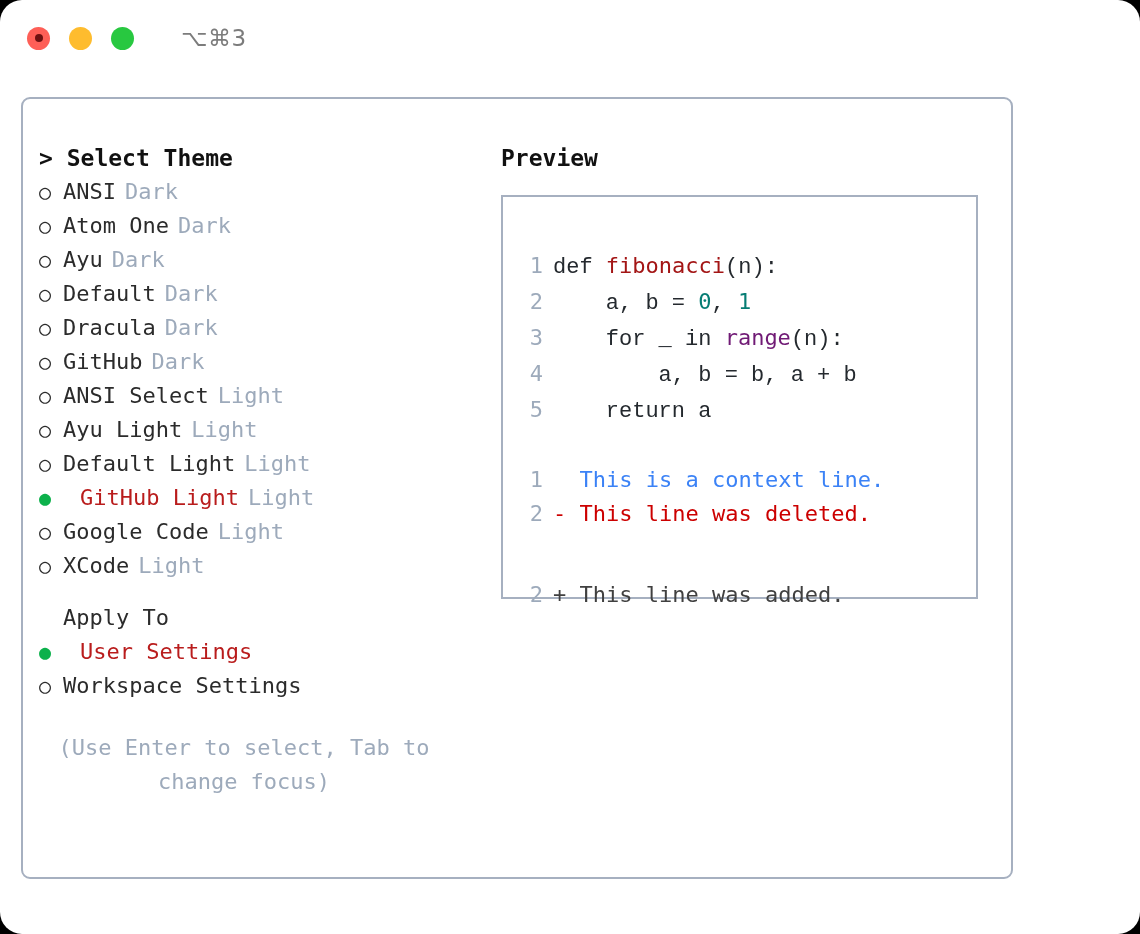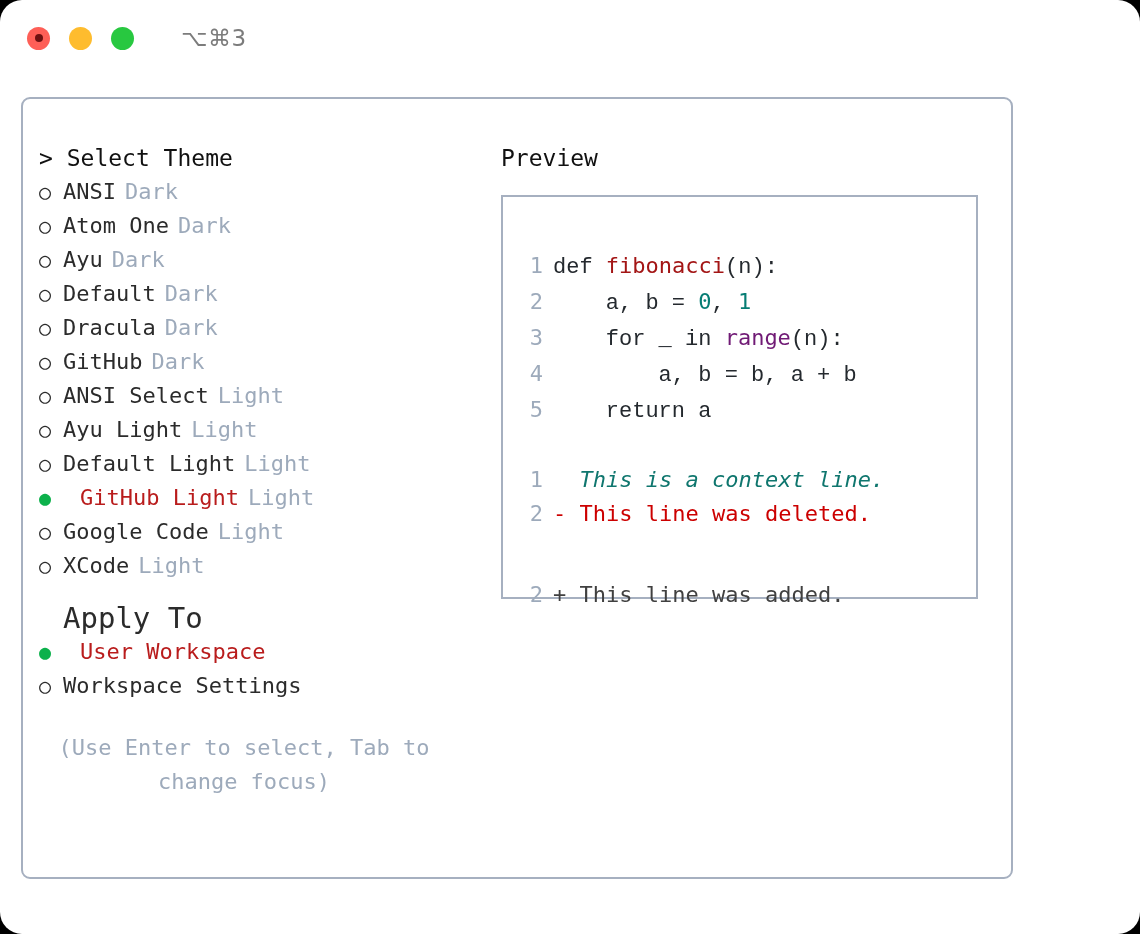--- a/index.html
+++ b/index.html
@@ -93,21 +93,21 @@
   
   .left-col {
     position: absolute;
     left: 16px;
     top: 42px;
     width: 450px;
   }
 
   .section-header {
     font-size: 23px;
-    font-weight: normal;
+    font-weight: bold;
     color: #111111;
     line-height: 34px;
     white-space: pre;
   }
 
   .opt-list { margin: 0; padding: 0; }
 
   .opt-row {
     display: flex;
     align-items: baseline;
@@ -123,21 +123,21 @@
   }
   .opt-marker.selected { color: #0cb14b; }
   .opt-label { color: #2b2b2b; }
   .opt-label.selected { color: #b91c1c; margin-left: 17px; }
   .opt-suffix {
     color: #9daabb;
     margin-left: 9px;
   }
 
   .group-title {
-    font-size: 29px;
+    font-size: 22px;
     color: #2b2b2b;
     line-height: 34px;
     padding-left: 24px;
     white-space: pre;
   }
 
   .spacer-sm { height: 18px; }
   .spacer-md { height: 28px; }
 
   .hint {
@@ -186,21 +186,21 @@
     margin-right: 10px;
   }
   .ctext { color: #24292e; }
 
   .tok-fn     { color: #a31515; }
   .tok-num    { color: #067d74; }
   .tok-builtin{ color: #701a75; }
   .tok-plain  { color: #24292e; font-family: Liberation Mono, monospace; }
 
   .diff-block { margin-top: 34px; }
-  .diff-ctx { color: #0f766e; font-style: italic; }
+  .diff-ctx { color: #3b82f6; }
   .diff-del { color: #cc0000; }
   .diff-add { color: #404040; margin-top: 47px; }
 </style>
 </head>
 <body>
 
 <div class="window">
 
   <div class="titlebar">
     <div class="lights">
@@ -232,21 +232,21 @@
             <div class="opt-row"><span class="opt-marker selected">●</span><span class="opt-label selected">GitHub Light</span><span class="opt-suffix">Light</span></div>
             <div class="opt-row"><span class="opt-marker">○</span><span class="opt-label">Google Code</span><span class="opt-suffix">Light</span></div>
             <div class="opt-row"><span class="opt-marker">○</span><span class="opt-label">XCode</span><span class="opt-suffix">Light</span></div>
           </div>
 
         <div class="spacer-sm"></div>
 
         <div class="group-title">Apply To</div>
 
         <div class="opt-list" id="apply-list">
-            <div class="opt-row"><span class="opt-marker selected">●</span><span class="opt-label selected">User Workspace</span></div>
+            <div class="opt-row"><span class="opt-marker selected">●</span><span class="opt-label selected">User Settings</span></div>
             <div class="opt-row"><span class="opt-marker">○</span><span class="opt-label">Workspace Settings</span></div>
           </div>
 
         <div class="spacer-md"></div>
 
         <div class="hint">(Use Enter to select, Tab to change focus)</div>
       </div>
 
       <div class="right-col">
         <div class="section-header">Preview</div>

